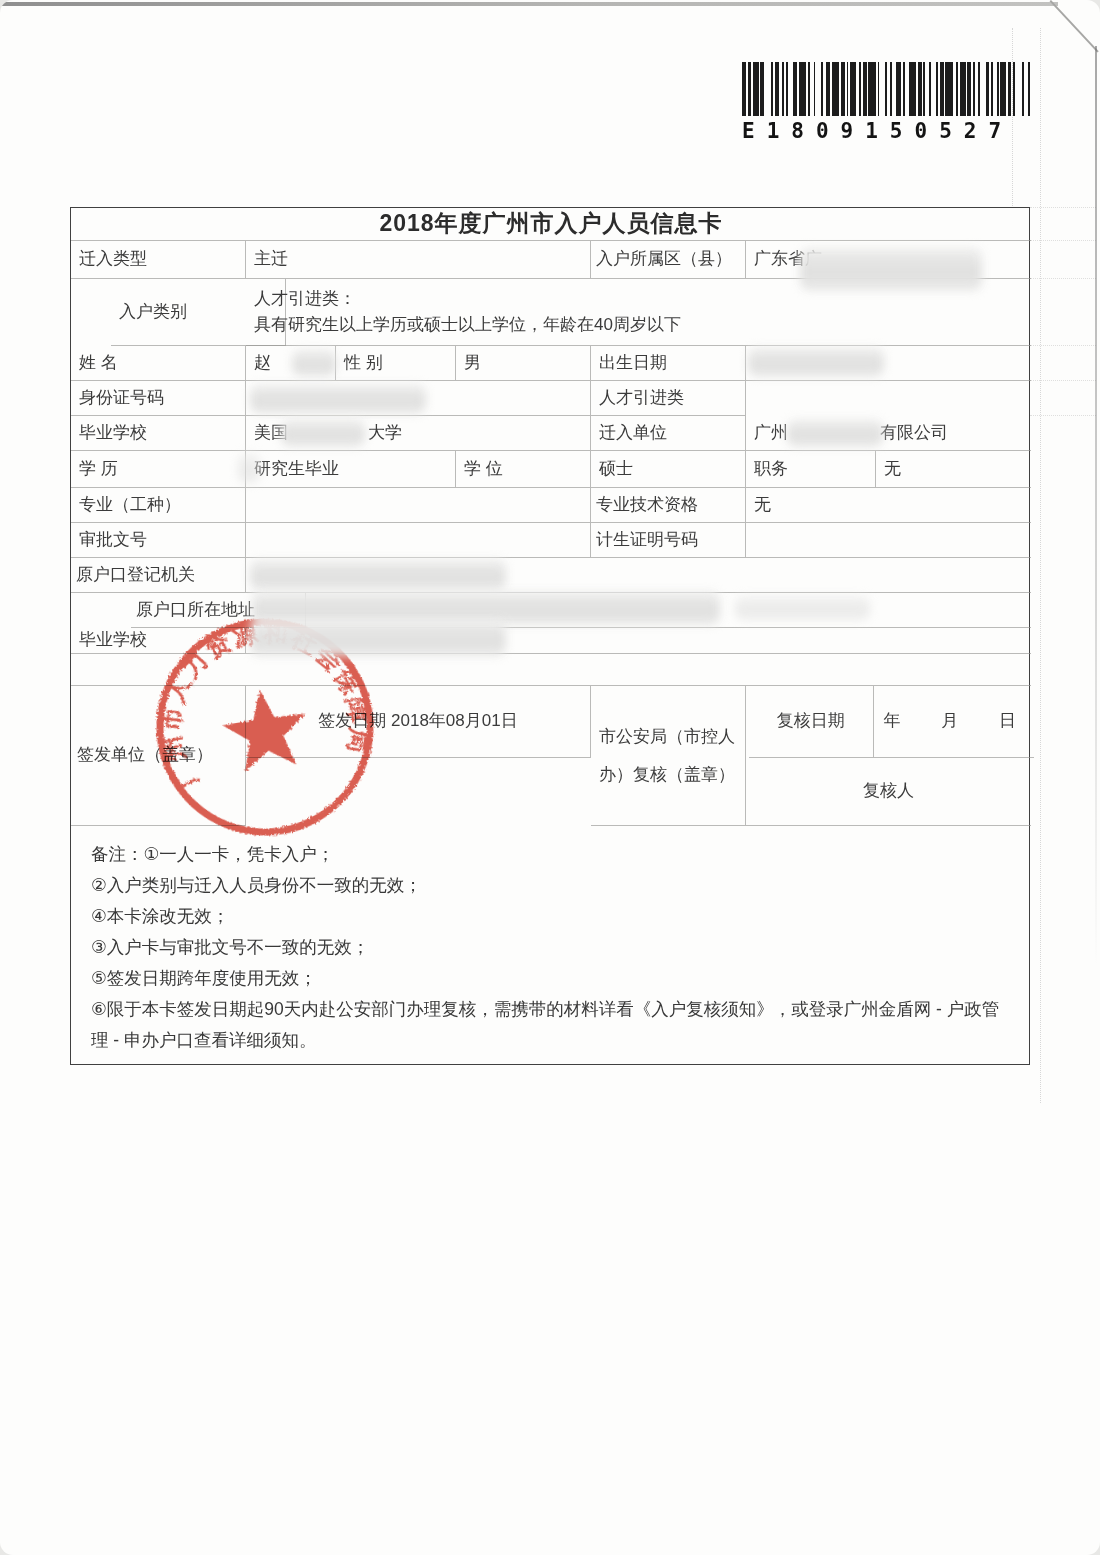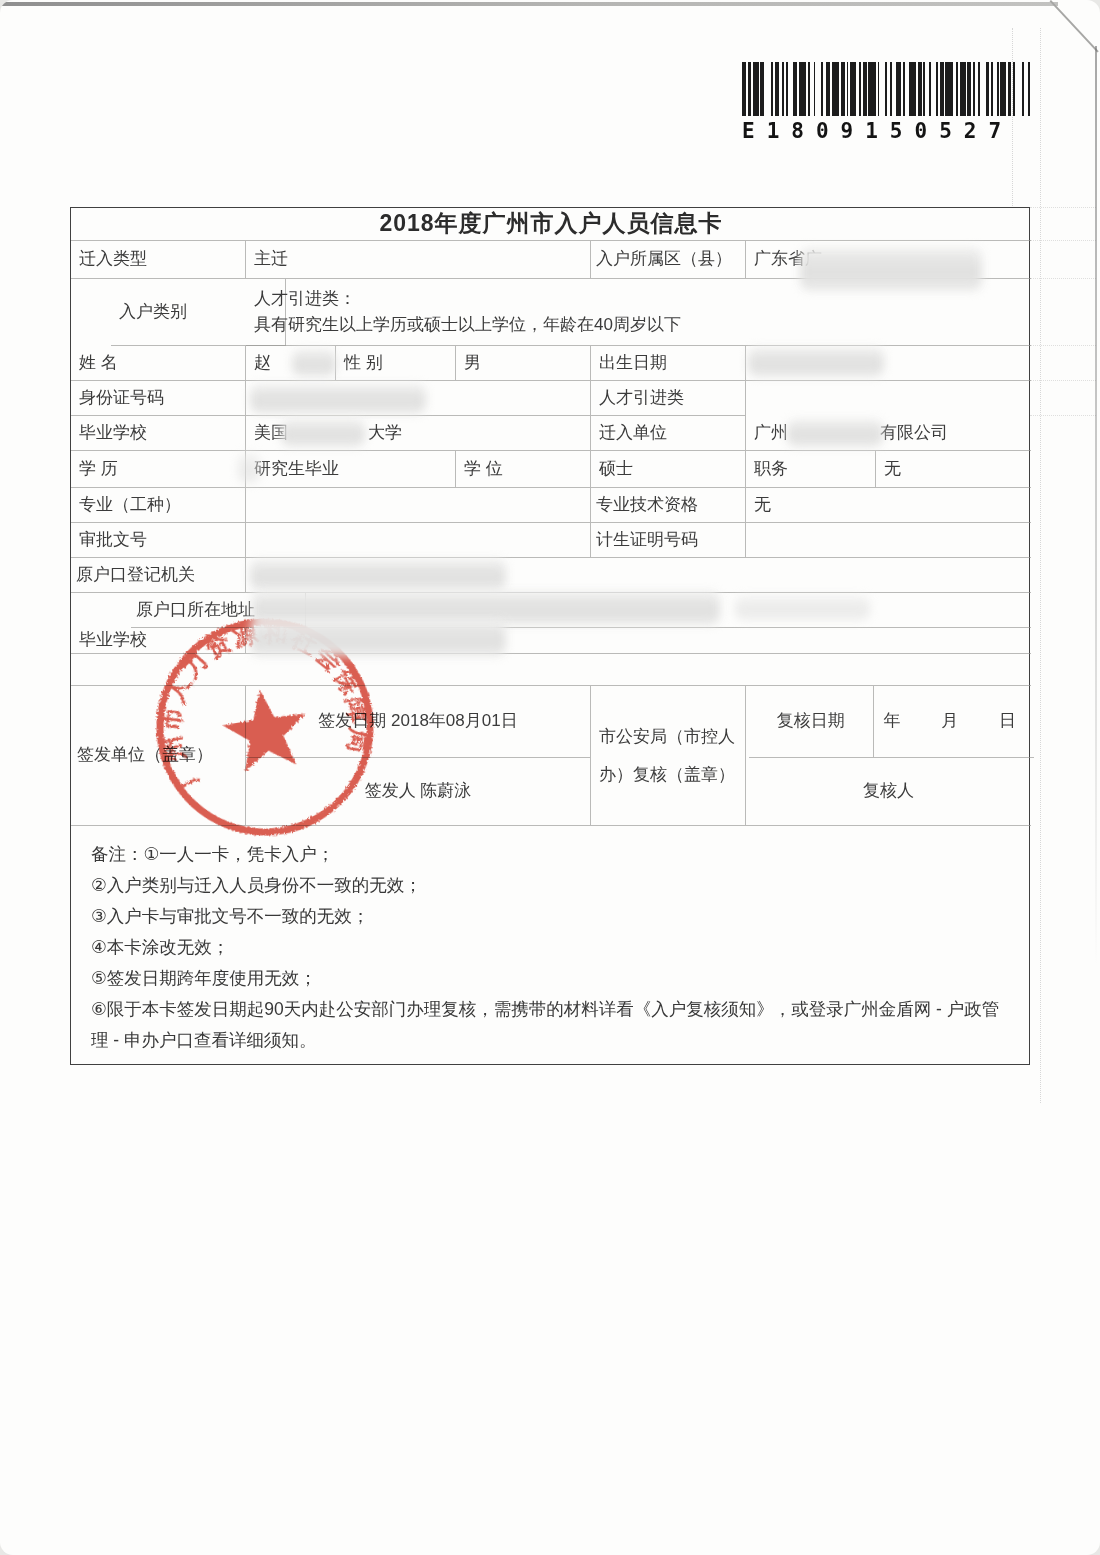--- a/index.html
+++ b/index.html
@@ -215,36 +215,35 @@
     <div class="c nr" style="left:175px;top:350px;width:785px;height:35px;"></div>
     <div class="c" style="left:12px;top:385px;width:175px;height:35px;padding:0 5px;margin-left:48px;">原户口所在地址</div>
     <div class="c nr" style="left:175px;top:385px;width:785px;height:35px;"></div>
     <div class="c" style="left:0;top:420px;width:175px;height:26px;">毕业学校</div>
     <div class="c nr" style="left:175px;top:420px;width:785px;height:26px;"></div>
 
     <div class="c nr" style="left:0;top:446px;width:960px;height:32px;"></div>
 
     <div class="c" style="left:0;top:478px;width:175px;height:140px;padding:0 6px;">签发单位（盖章）</div>
     <div class="c ctr" style="left:175px;top:478px;width:345px;height:72px;">签发日期 2018年08月01日</div>
-    <div class="c ctr" style="left:175px;top:550px;width:345px;height:68px;">签发人 陈蔚泳</div>
     <div class="c col2 ccell" style="left:520px;top:478px;width:155px;height:140px;">
       <div>市公安局（市控人</div>
       <div>办）复核（盖章）</div>
     </div>
     <div class="c nr" style="left:678px;top:478px;width:285px;height:72px;padding:0;justify-content:flex-end;">
       <span style="width:130px;text-align:center;">复核日期</span>
       <span style="flex:1;height:100%;display:flex;align-items:center;justify-content:center;border-left:1px solid rgba(150,150,148,.65);letter-spacing:18px;padding-left:10px;">年 月 日</span>
     </div>
     <div class="c nr ctr" style="left:675px;top:550px;width:285px;height:68px;">复核人</div>
 
     <div class="c nr nb notes" style="left:0;top:618px;width:960px;height:240px;">
       <div>备注：①一人一卡，凭卡入户；</div>
       <div>②入户类别与迁入人员身份不一致的无效；</div>
+      <div>④本卡涂改无效；</div>
       <div>③入户卡与审批文号不一致的无效；</div>
-      <div>④本卡涂改无效；</div>
       <div>⑤签发日期跨年度使用无效；</div>
       <div>⑥限于本卡签发日期起90天内赴公安部门办理复核，需携带的材料详看《入户复核须知》，或登录广州金盾网 - 户政管理 - 申办户口查看详细须知。</div>
     </div>
   </div>
 
   <svg class="stamp" width="230" height="230" viewBox="-115 -115 230 230">
     <defs>
       <path id="arc" d="M -73,45.6 A 86,86 0 1 1 73,45.6" fill="none"></path>
       <filter id="rough" x="-25%" y="-25%" width="150%" height="150%">
         <feTurbulence type="fractalNoise" baseFrequency="0.55" numOctaves="2" result="n"></feTurbulence>

